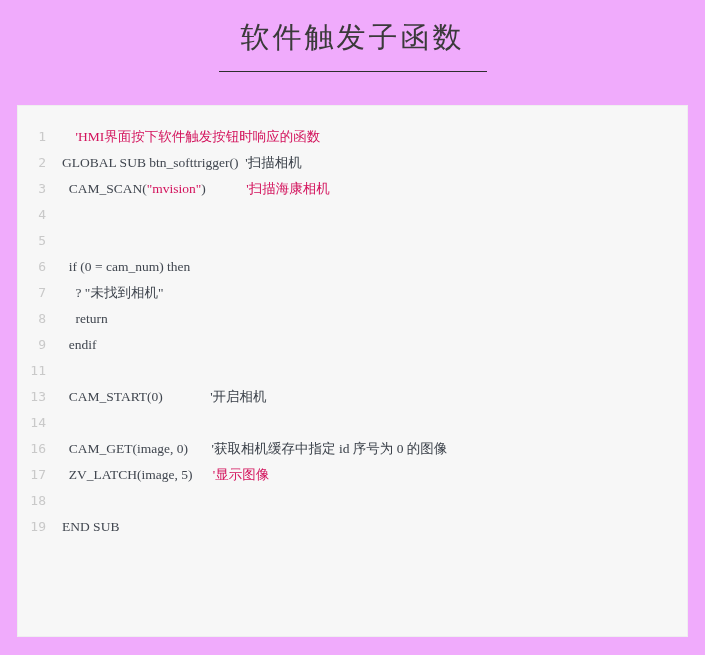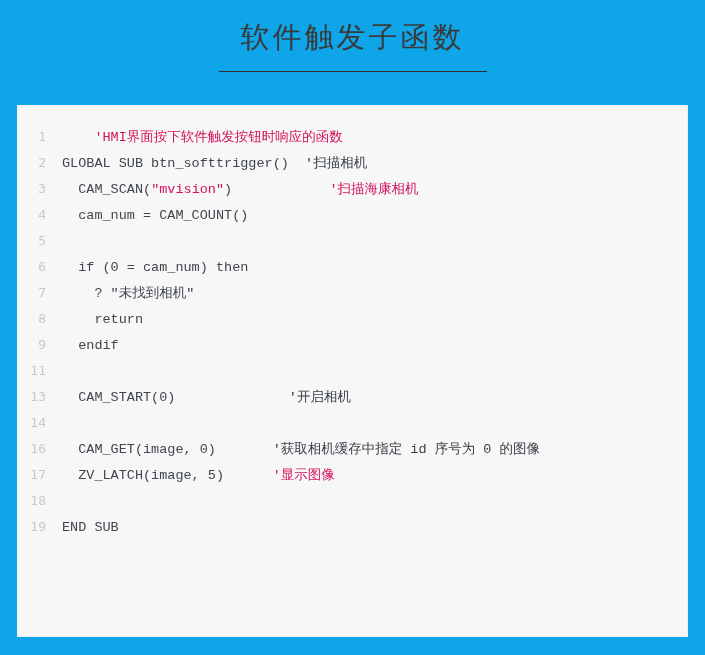--- a/index.html
+++ b/index.html
@@ -11,21 +11,21 @@
     width: 705px;
     height: 655px;
     font-family: "Liberation Sans", sans-serif;
     overflow: hidden;
   }
 
   .page {
     position: relative;
     width: 705px;
     height: 655px;
-    background: #0ea5e9;
+    background: #f0abfc;
   }
 
   
   .title-wrap {
     padding-top: 18px;
     text-align: center;
   }
   .doc-title {
     display: inline-block;
     font-family: "Liberation Serif", serif;
@@ -80,21 +80,21 @@
     font-size: 13px;
     -webkit-user-select: none;
     user-select: none;
     padding-right: 0;
   }
 
   .code-text {
     padding-left: 16px;
     color: #40464f;
     white-space: pre;
-    font-family: Liberation Mono, monospace;
+    font-family: Liberation Serif, serif;
   }
 
   .tok-plain   { color: #40464f; }
   .tok-comment { color: #d3125c; }
   .tok-string  { color: #d3125c; }
   .tok-note    { color: #3a4049; }
 </style>
 </head>
 <body>
 
@@ -103,21 +103,21 @@
   <div class="title-wrap">
     <h1 class="doc-title">软件触发子函数</h1>
     <div class="title-rule"></div>
   </div>
 
   <div class="code-block">
     <div class="code-inner">
         <div class="code-line"><span class="ln">1</span><span class="code-text"><span class="tok-plain">    </span><span class="tok-comment">'HMI界面按下软件触发按钮时响应的函数</span></span></div>
         <div class="code-line"><span class="ln">2</span><span class="code-text"><span class="tok-plain">GLOBAL SUB btn_softtrigger()  </span><span class="tok-note">'扫描相机</span></span></div>
         <div class="code-line"><span class="ln">3</span><span class="code-text"><span class="tok-plain">  CAM_SCAN(</span><span class="tok-string">"mvision"</span><span class="tok-plain">)            </span><span class="tok-comment">'扫描海康相机</span></span></div>
-        <div class="code-line"><span class="ln">4</span><span class="code-text"><span class="tok-plain">  cam_num = CAM_COUNT()</span></span></div>
+        <div class="code-line"><span class="ln">4</span></div>
         <div class="code-line"><span class="ln">5</span><span class="code-text"><span class="tok-plain"></span></span></div>
         <div class="code-line"><span class="ln">6</span><span class="code-text"><span class="tok-plain">  if (0 = cam_num) then</span></span></div>
         <div class="code-line"><span class="ln">7</span><span class="code-text"><span class="tok-plain">    ? "未找到相机"</span></span></div>
         <div class="code-line"><span class="ln">8</span><span class="code-text"><span class="tok-plain">    return</span></span></div>
         <div class="code-line"><span class="ln">9</span><span class="code-text"><span class="tok-plain">  endif</span></span></div>
         <div class="code-line"><span class="ln">11</span></div>
         <div class="code-line"><span class="ln">13</span><span class="code-text"><span class="tok-plain">  CAM_START(0)              </span><span class="tok-note">'开启相机</span></span></div>
         <div class="code-line"><span class="ln">14</span><span class="code-text"><span class="tok-plain"></span></span></div>
         <div class="code-line"><span class="ln">16</span><span class="code-text"><span class="tok-plain">  CAM_GET(image, 0)       </span><span class="tok-note">'获取相机缓存中指定 id 序号为 0 的图像</span></span></div>
         <div class="code-line"><span class="ln">17</span><span class="code-text"><span class="tok-plain">  ZV_LATCH(image, 5)      </span><span class="tok-comment">'显示图像</span></span></div>

